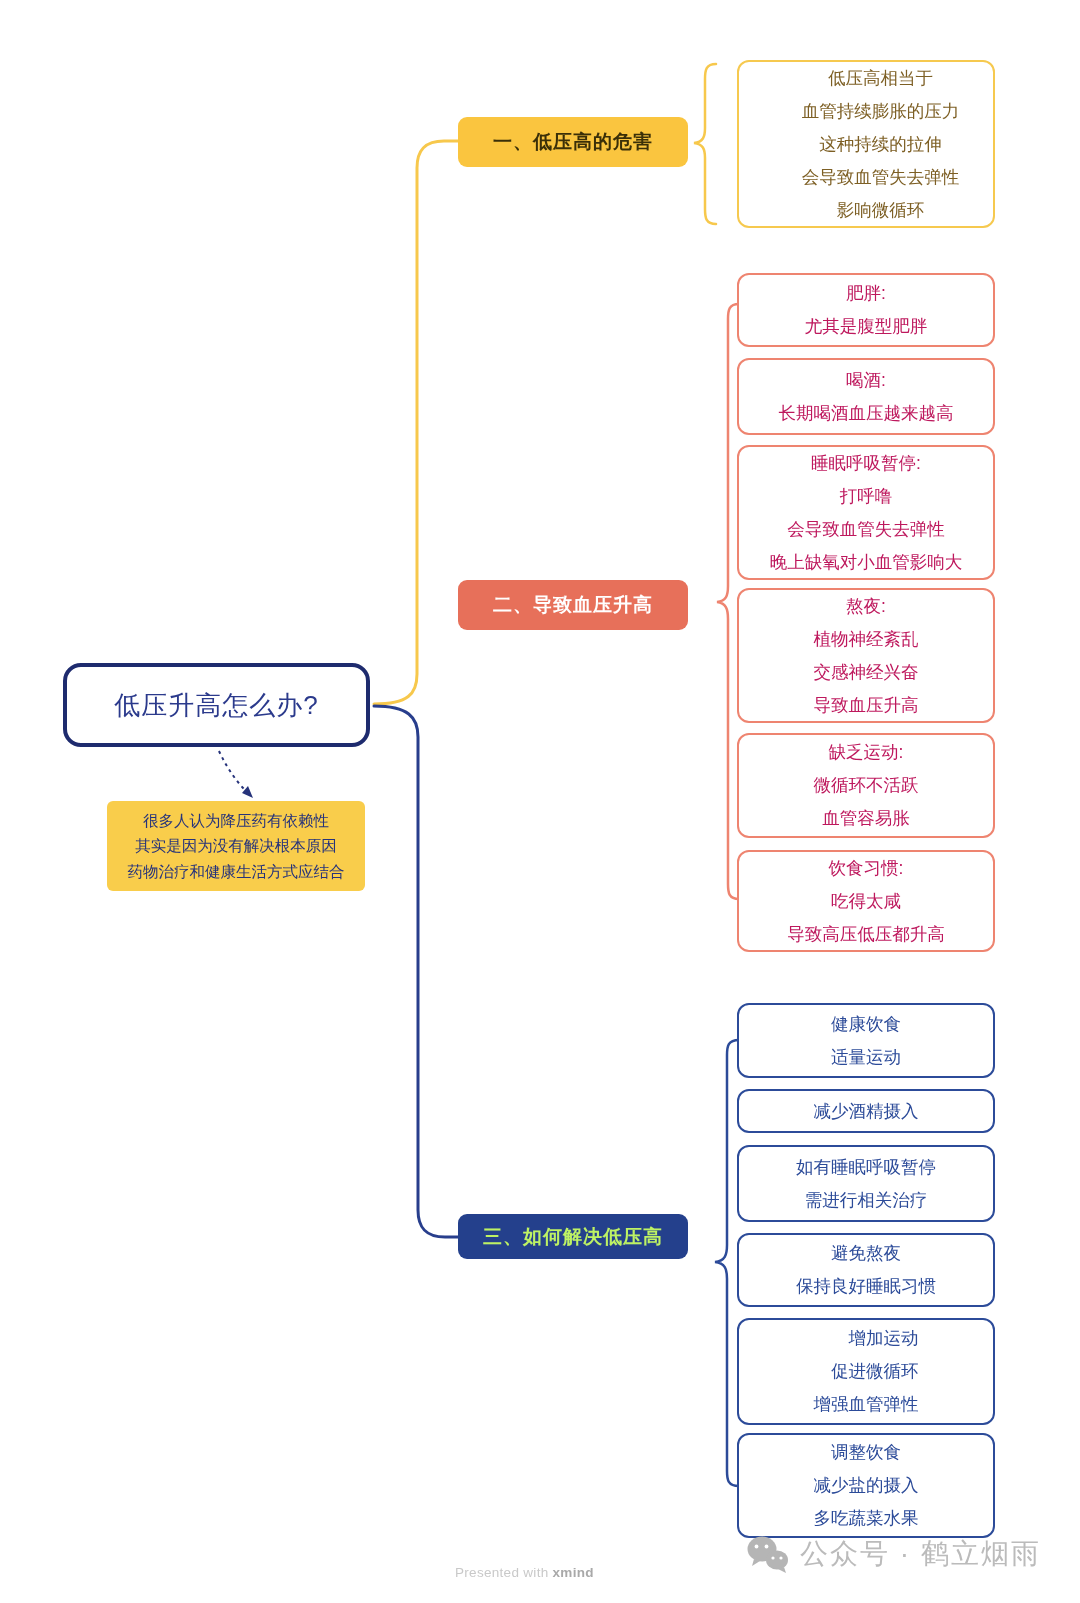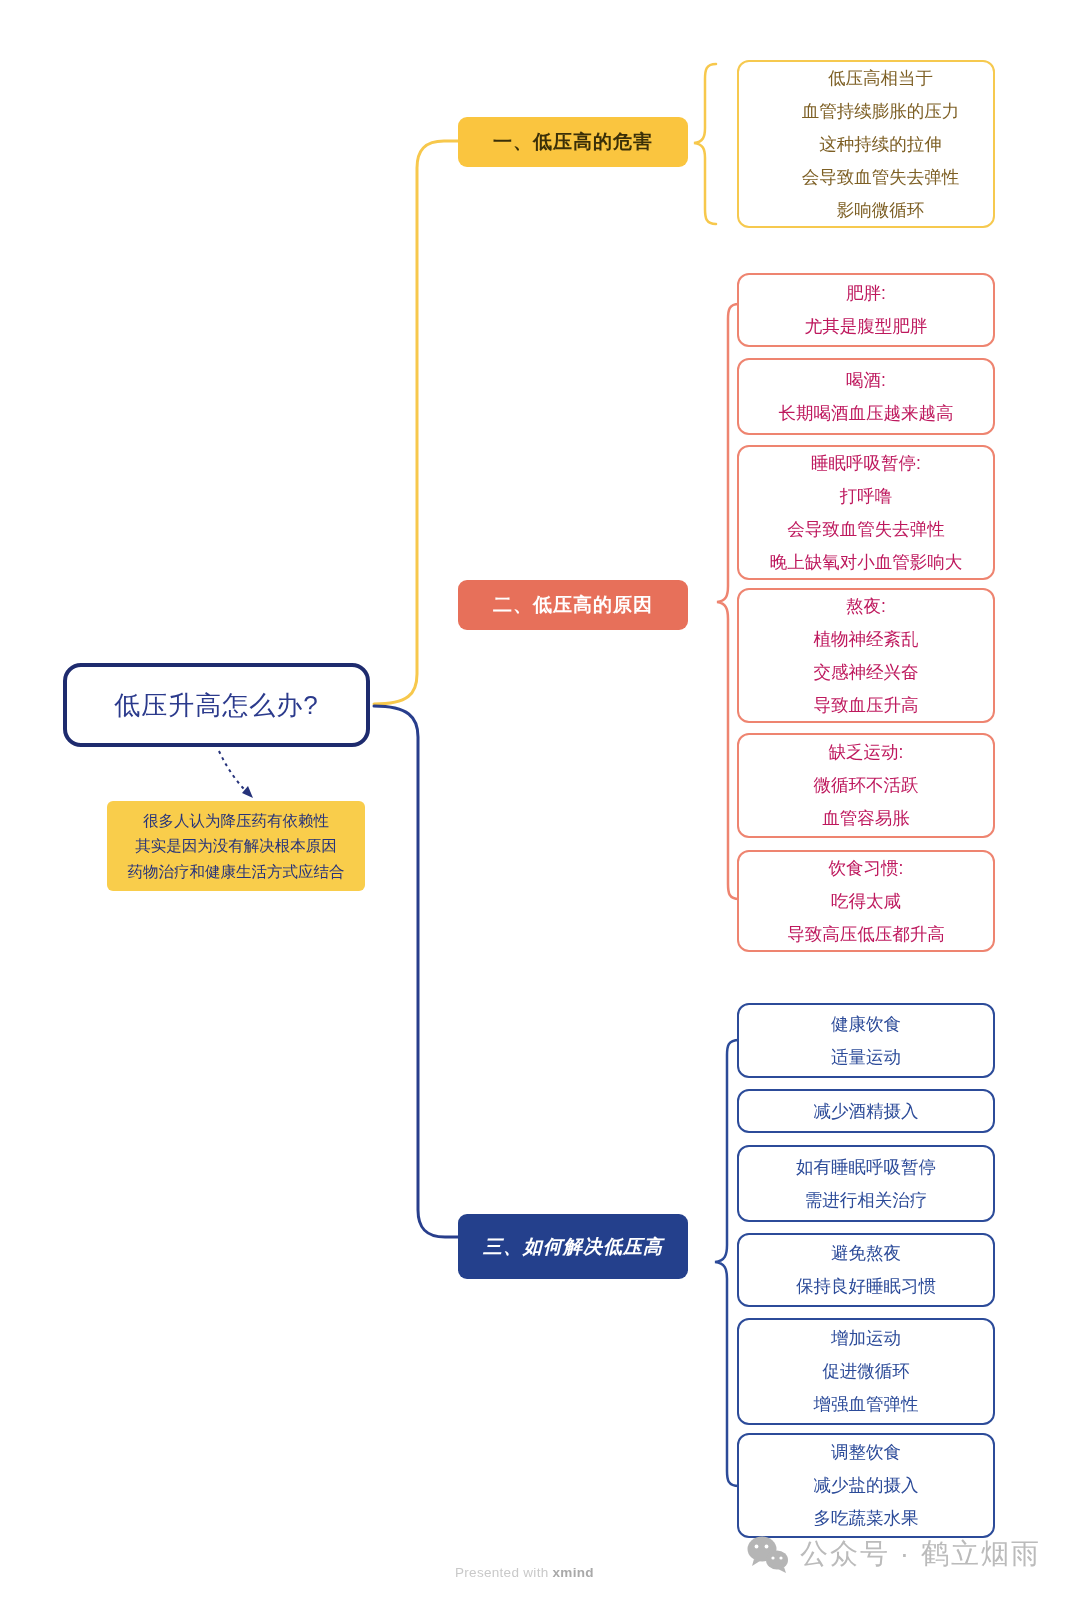--- a/index.html
+++ b/index.html
@@ -13,21 +13,21 @@
   .root-node{left:63px;top:663px;width:307px;height:84px;background:#ffffff;
              border:4px solid #1E2B6E;border-radius:18px;color:#2B3A8C;
              font-size:26px;font-weight:500;letter-spacing:1px;}
 
   .note-node{left:107px;top:801px;width:258px;height:90px;background:#F9CD4B;
              border-radius:6px;color:#26337B;font-size:15.5px;line-height:25.5px;}
 
   .branch{width:230px;border-radius:9px;font-size:19px;font-weight:bold;letter-spacing:1px;}
   .branch-1{left:458px;top:117px;height:50px;background:#FAC53F;color:#3A2F08;}
   .branch-2{left:458px;top:580px;height:50px;background:#E7705A;color:#ffffff;}
-  .branch-3{left:458px;top:1214px;height:65px;background:#24408C;color:#ffffff;font-style:italic;}
+  .branch-3{left:458px;top:1214px;height:45px;background:#24408C;color:#bef264;}
 
   .child{left:737px;width:258px;background:#ffffff;border-radius:12px;
          font-size:17.5px;line-height:33px;padding:2px 8px;}
   .child-y{border:2.5px solid #F6C94F;color:#7D5F24;}
   .child-r{border:2.5px solid #EE8470;color:#be185d;}
   .child-b{border:2.5px solid #2C4B99;color:#2C4B99;}
 
   .footer-presented{position:absolute;left:455px;top:1565px;font-size:13.5px;
                     color:#C9C9C9;letter-spacing:0.3px;text-align:right;}
   .footer-presented b{color:#A9A9A9;font-weight:bold;}
@@ -62,21 +62,21 @@
   <div class="node note-node">
     <span>很多人认为降压药有依赖性
 其实是因为没有解决根本原因
 药物治疗和健康生活方式应结合</span>
   </div>
 
   <div class="node branch branch-1">
     <span>一、低压高的危害</span>
   </div>
   <div class="node branch branch-2">
-    <span>二、低压高的原因</span>
+    <span>二、导致血压升高</span>
   </div>
   <div class="node branch branch-3">
     <span>三、如何解决低压高</span>
   </div>
 
   <div class="node child child-y" style="top:60px;height:168px;padding-left:37px;">
     <span>低压高相当于
 血管持续膨胀的压力
 这种持续的拉伸
 会导致血管失去弹性
@@ -122,21 +122,21 @@
     <span>减少酒精摄入</span>
   </div>
   <div class="node child child-b" style="top:1145px;height:77px;">
     <span>如有睡眠呼吸暂停
 需进行相关治疗</span>
   </div>
   <div class="node child child-b" style="top:1233px;height:74px;">
     <span>避免熬夜
 保持良好睡眠习惯</span>
   </div>
-  <div class="node child child-b" style="top:1318px;height:107px;">
+  <div class="node child child-b" style="top:1318px;height:107px;text-align:right;">
     <span>增加运动
 促进微循环
 增强血管弹性</span>
   </div>
   <div class="node child child-b" style="top:1433px;height:105px;">
     <span>调整饮食
 减少盐的摄入
 多吃蔬菜水果</span>
   </div>
 

